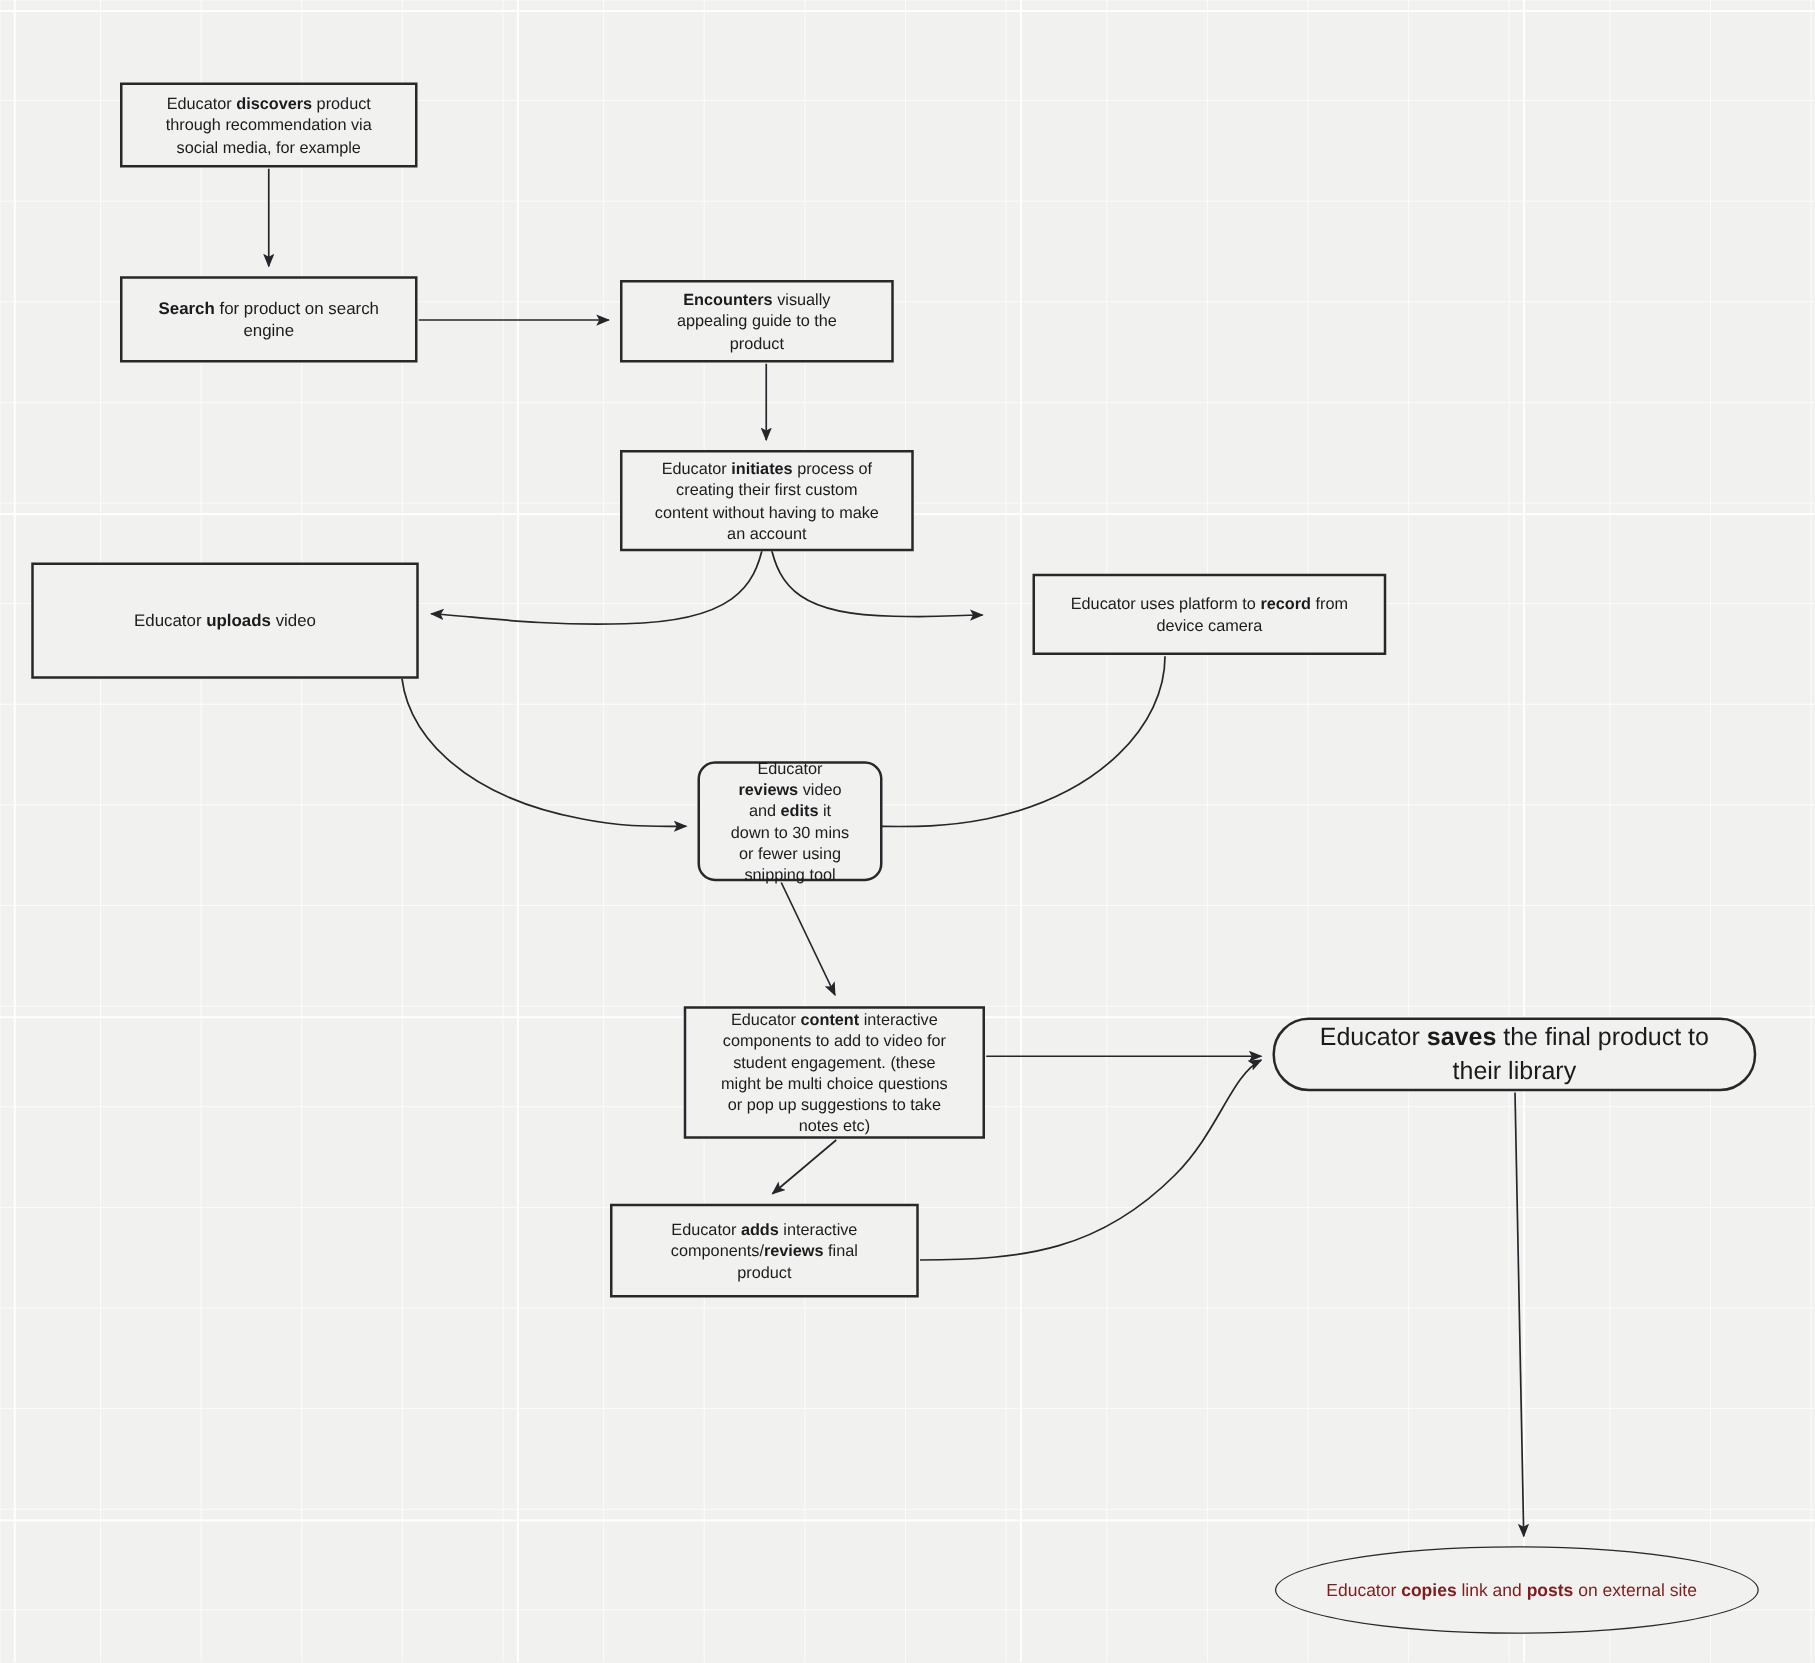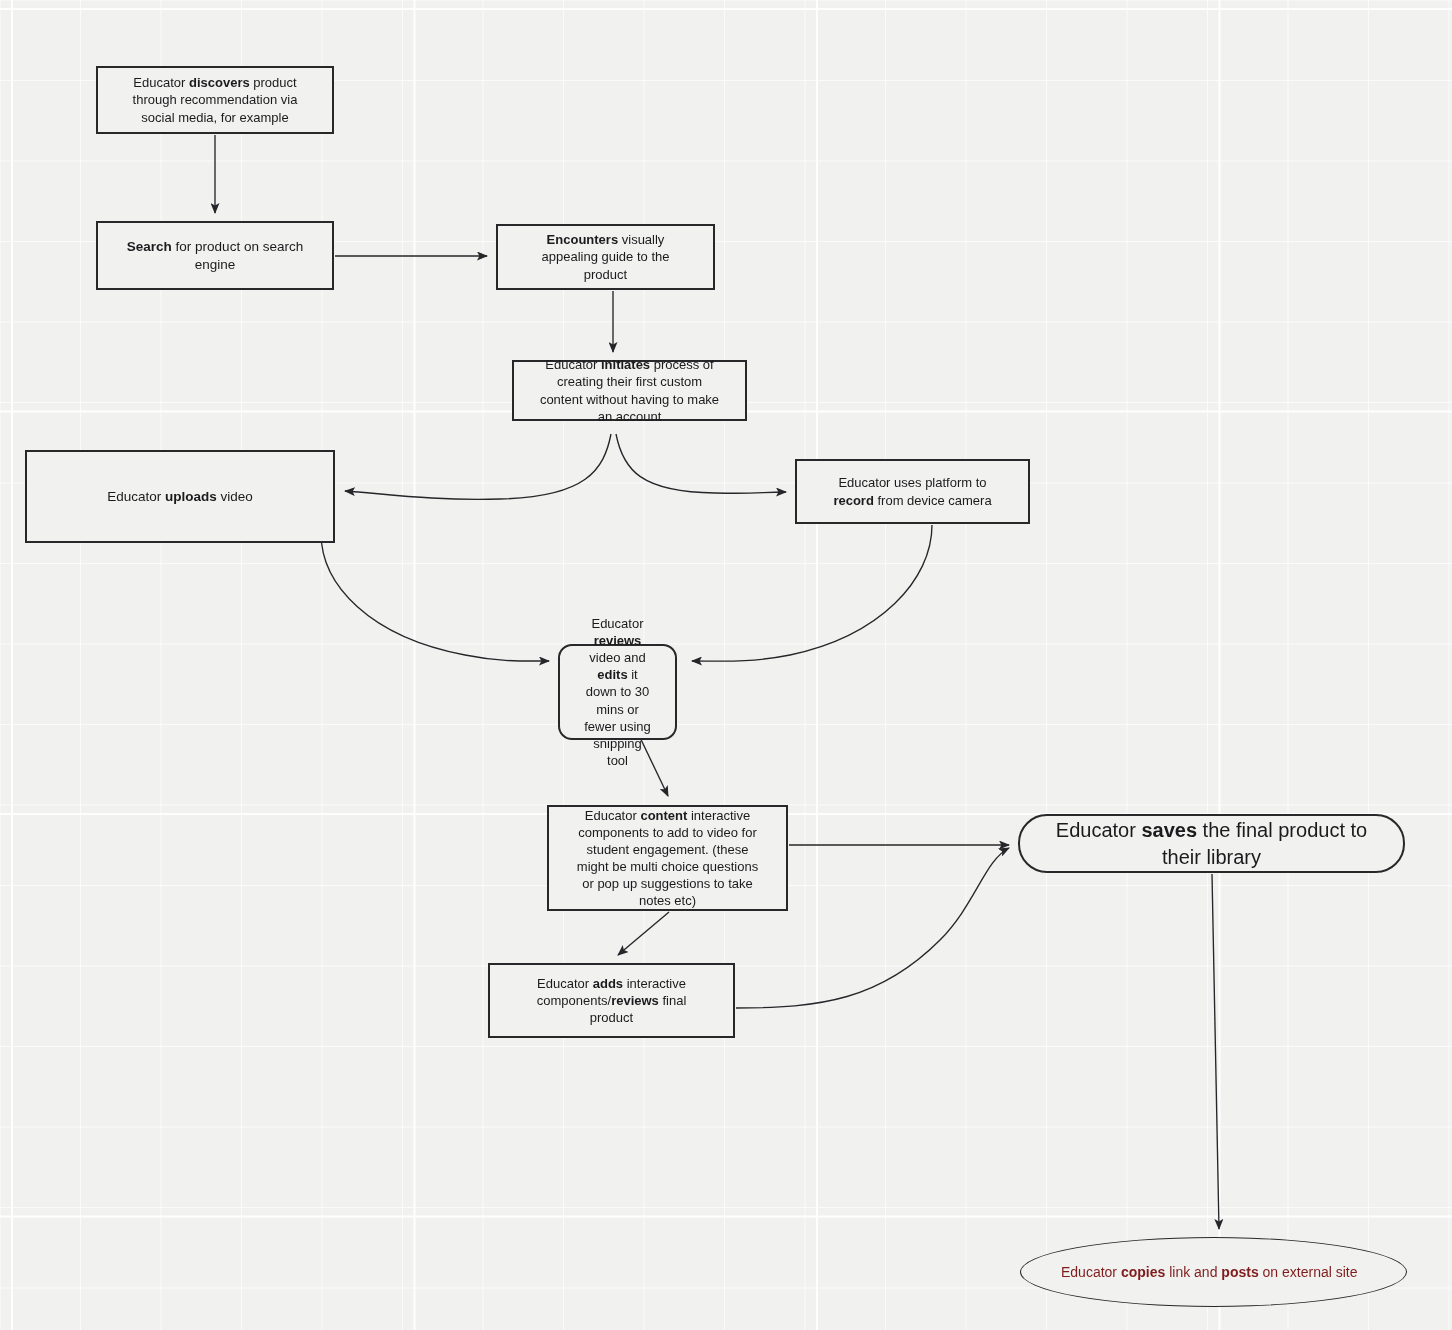--- a/index.html
+++ b/index.html
@@ -98,33 +98,33 @@
   </div>
 
   <div class="node" style="left:96px; top:221px; width:238px; height:69px; font-size:13.5px;">
     <span class="txt"><b>Search</b> for product on search engine</span>
   </div>
 
   <div class="node" style="left:496px; top:224px; width:219px; height:66px; font-size:13px;">
     <span class="txt"><b>Encounters</b> visually appealing guide to the product</span>
   </div>
 
-  <div class="node" style="left:496px; top:360px; width:235px; height:61px; font-size:13px;margin-left:16px;">
+  <div class="node" style="left:496px; top:360px; width:235px; height:81px; font-size:13px;">
     <span class="txt">Educator <b>initiates</b> process of creating their first custom content without having to make an account</span>
   </div>
 
   <div class="node" style="left:25px; top:450px; width:310px; height:93px; font-size:13.5px;">
     <span class="txt">Educator <b>uploads</b> video</span>
   </div>
 
-  <div class="node" style="left:795px; top:459px; width:235px; height:65px; font-size:13px;">
+  <div class="node" style="left:826px; top:459px; width:283px; height:65px; font-size:13px;">
     <span class="txt">Educator uses platform to <b>record</b> from device camera</span>
   </div>
 
-  <div class="node rounded" style="left:558px; top:644px; width:119px; height:96px; font-size:13px;">
+  <div class="node rounded" style="left:558px; top:609px; width:148px; height:96px; font-size:13px;">
     <span class="txt">Educator <b>reviews</b> video and <b>edits</b> it down to 30 mins or fewer using snipping tool</span>
   </div>
 
   <div class="node" style="left:547px; top:805px; width:241px; height:106px; font-size:13px;">
     <span class="txt">Educator <b>content</b> interactive components to add to video for student engagement. (these might be multi choice questions or pop up suggestions to take notes etc)</span>
   </div>
 
   <div class="node" style="left:488px; top:963px; width:247px; height:75px; font-size:13px;">
     <span class="txt">Educator <b>adds</b> interactive components/<b>reviews</b> final product</span>
   </div>

